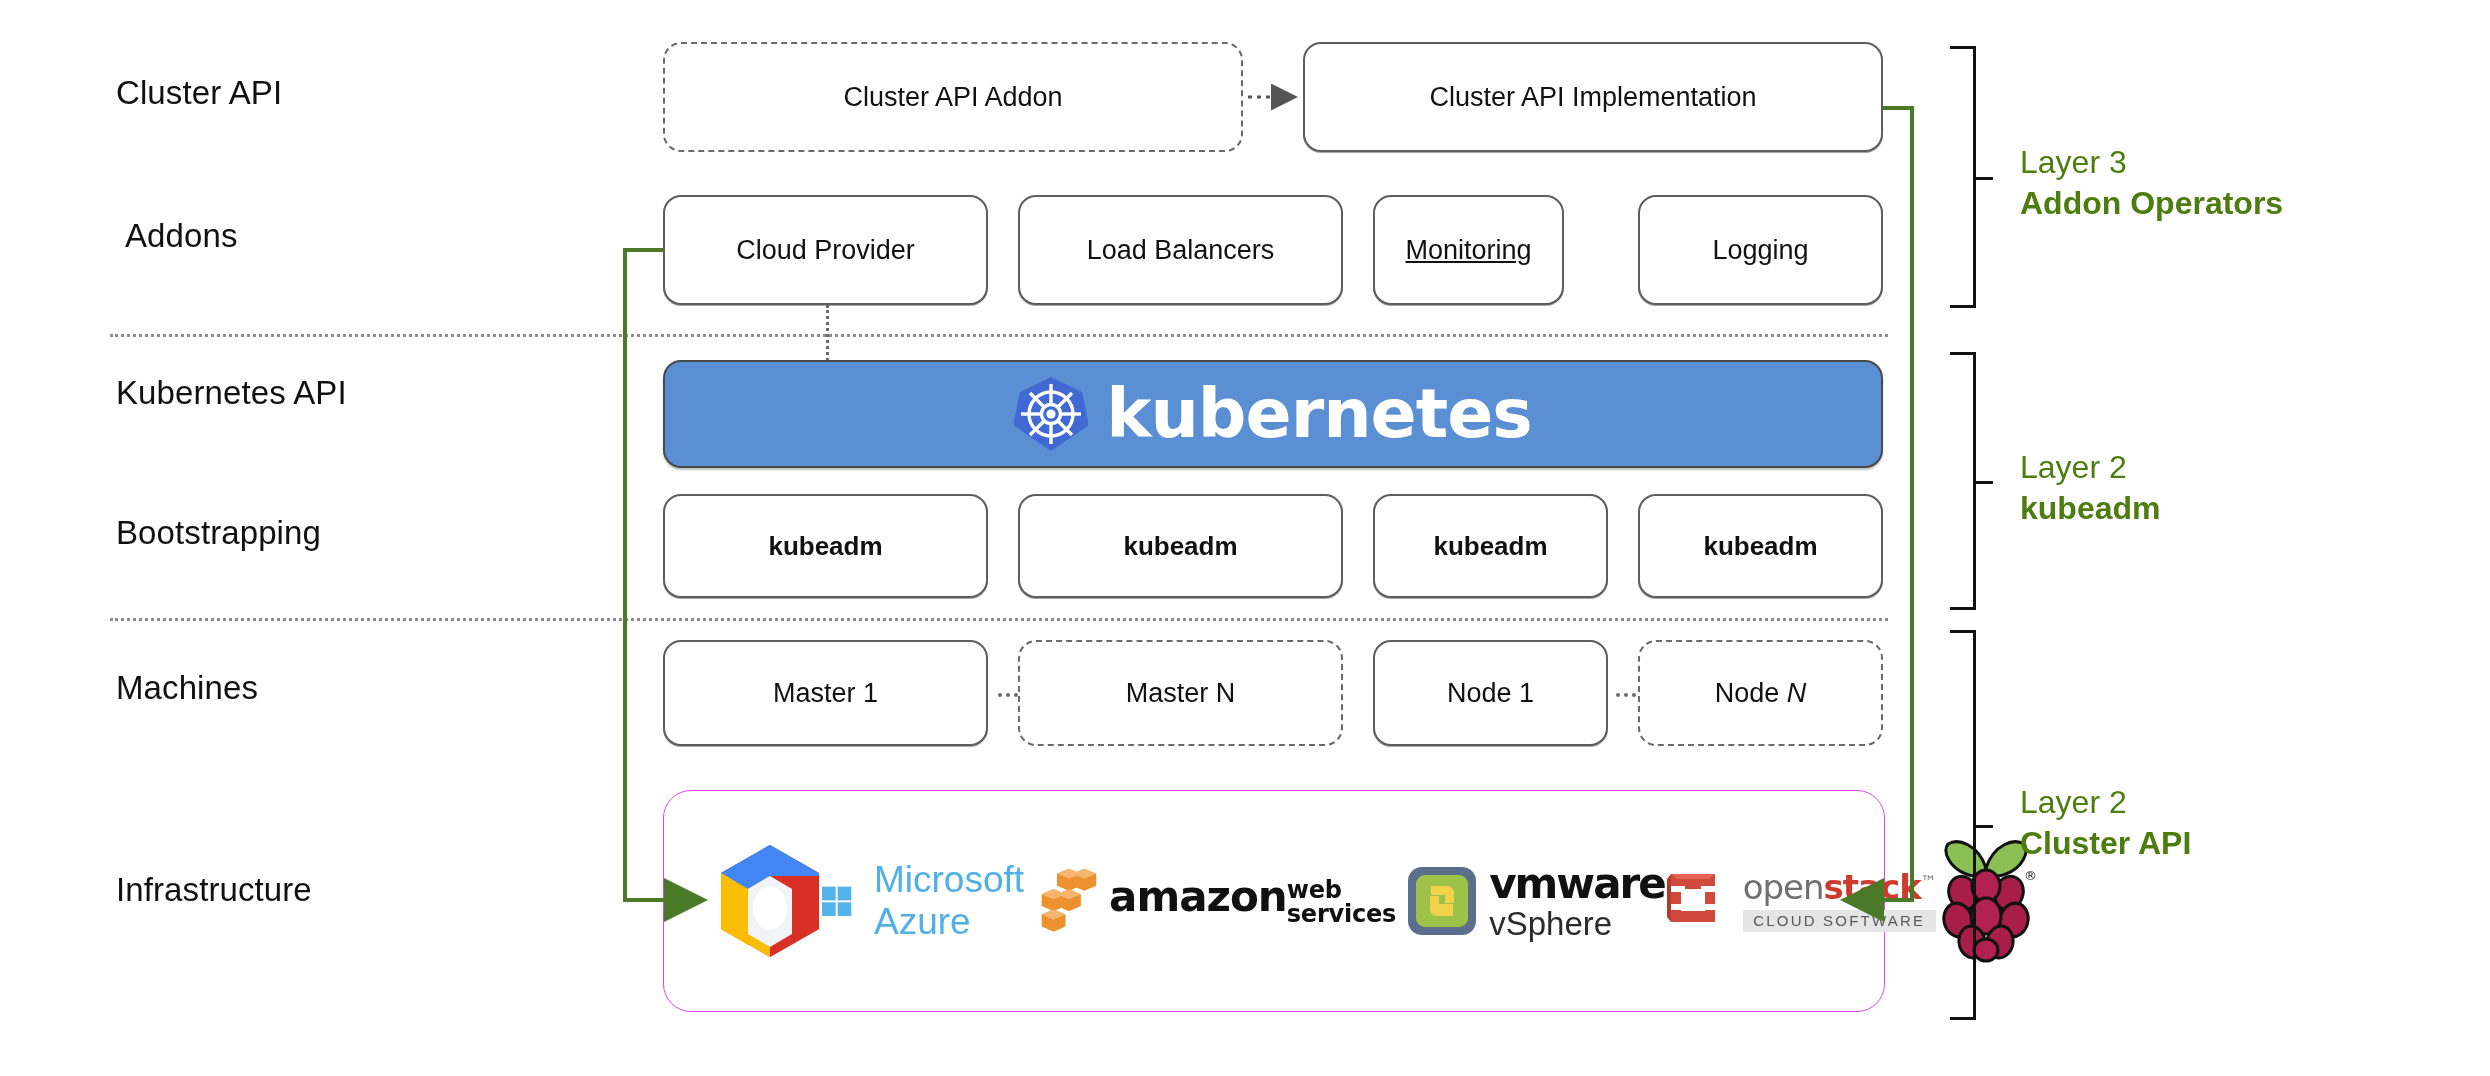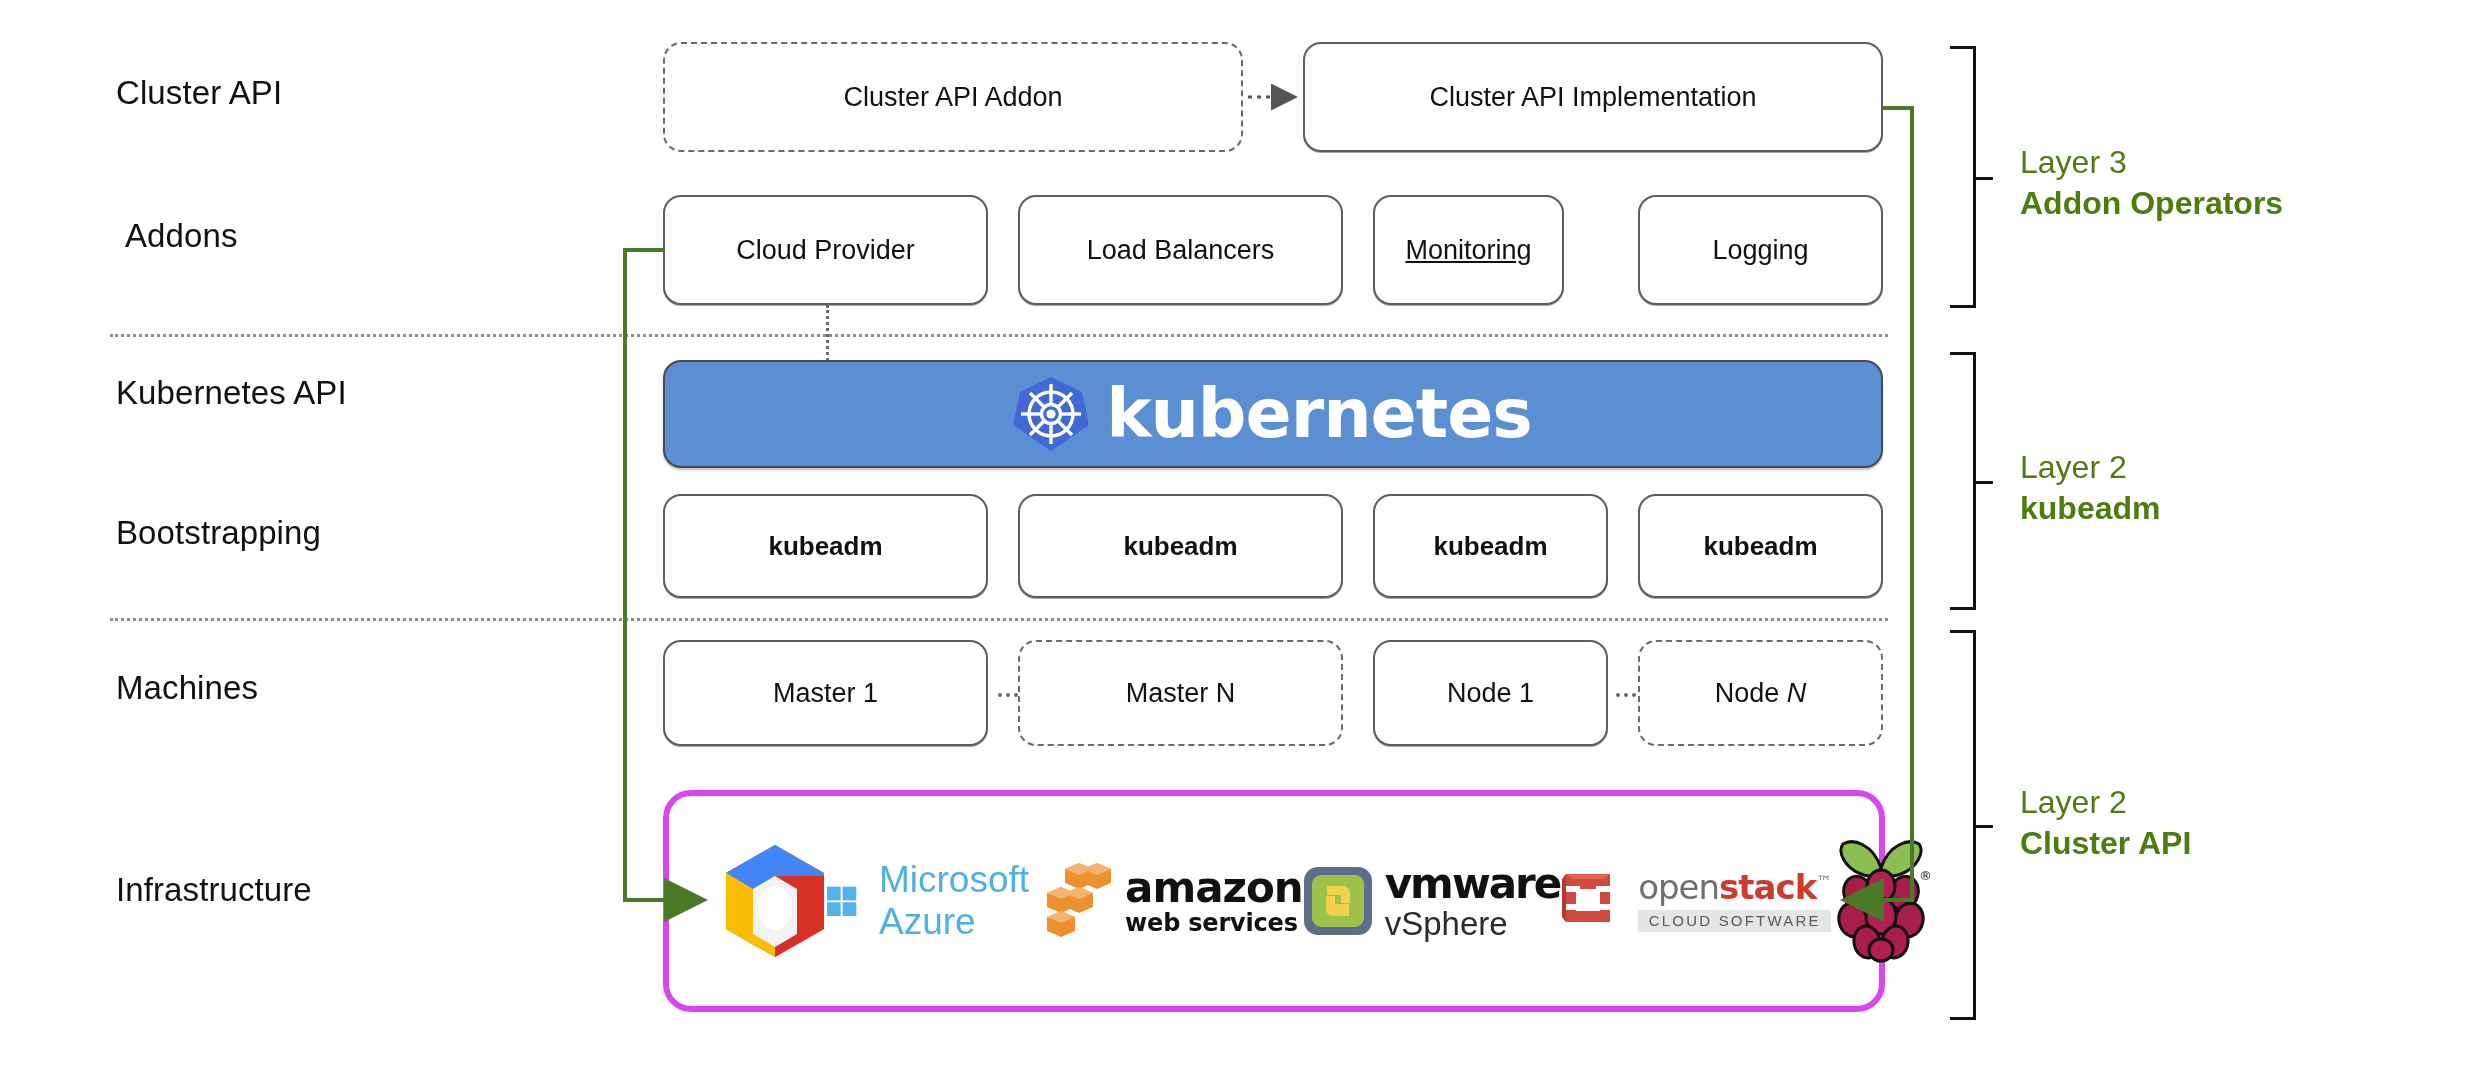--- a/index.html
+++ b/index.html
@@ -57,21 +57,21 @@
     font-size:68px;
     letter-spacing:-1px;
     line-height:1;
   }
 
   
   .infra-box{
     position:absolute;
     box-sizing:border-box;
     background:#fff;
-    border:6px solid #d946ef;
+    border:1px solid #d946ef;
     border-radius:28px;
     display:flex;
     align-items:center;
     justify-content:space-between;
     padding:0 54px;
   }
   .logo-cell{display:flex;align-items:center;justify-content:center;}
 
   
   .sep{
@@ -246,21 +246,21 @@
           <path d="M16 50 L30 56 L30 70 L16 76 L2 70 L2 56 Z"></path>
         </g>
         <g fill="#f5b570">
           <path d="M34 2 L48 8 L34 14 L20 8 Z"></path>
           <path d="M52 2 L66 8 L52 14 L38 8 Z"></path>
           <path d="M16 26 L30 32 L16 38 L2 32 Z"></path>
           <path d="M34 26 L48 32 L34 38 L20 32 Z"></path>
           <path d="M16 50 L30 56 L16 62 L2 56 Z"></path>
         </g>
       </svg>
-      <span style="display:flex;flex-direction:column;line-height:1;">
+      <span style="display:flex;flex-direction:row;line-height:1;">
         <span style="font-family:'DejaVu Sans',sans-serif;font-weight:bold;font-size:42px;color:#111;letter-spacing:-1px;">amazon</span>
         <span style="font-family:'DejaVu Sans',sans-serif;font-weight:bold;font-size:24px;color:#111;letter-spacing:-.2px;margin-top:2px;">web services</span>
       </span>
     </div>
 
     <div class="logo-cell" style="gap:12px;">
       <svg width="70" height="70" viewBox="0 0 70 70" aria-hidden="true">
         <rect x="1" y="1" width="68" height="68" rx="14" fill="#5b6e8c"></rect>
         <rect x="9" y="9" width="52" height="52" rx="9" fill="#9cc24a"></rect>
         <path d="M24 20 h16 a7 7 0 0 1 7 7 v10 h-9 v-8 h-14 z" fill="#f2d24b"></path>

